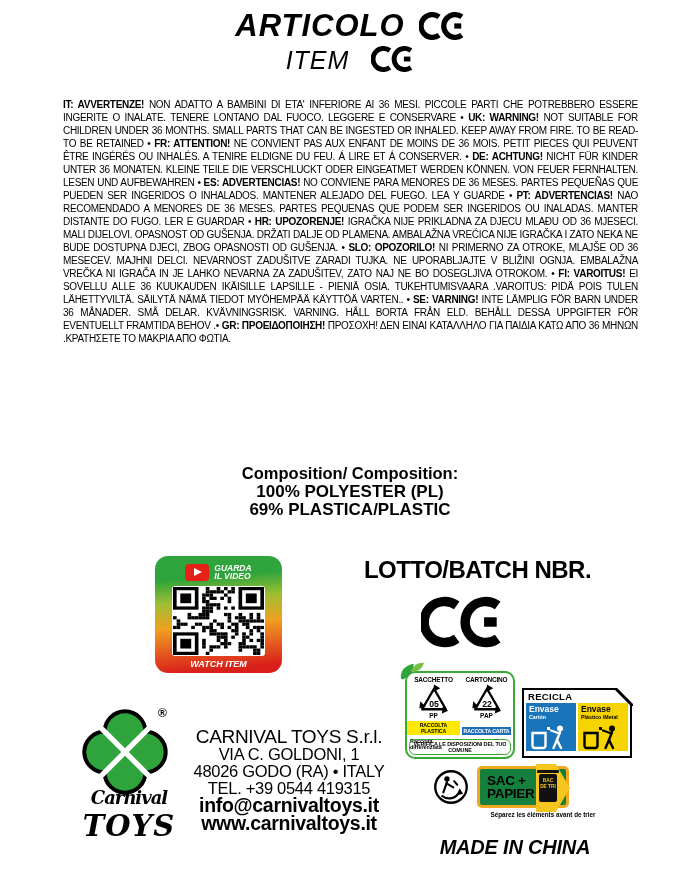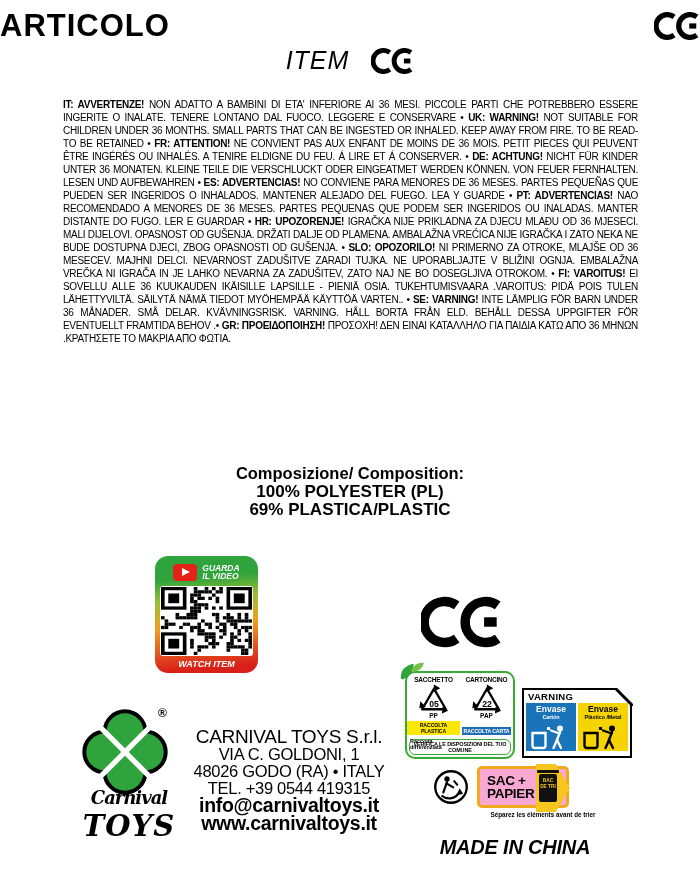--- a/index.html
+++ b/index.html
@@ -1,41 +1,41 @@
 <!DOCTYPE html>
 <html><head>
 <meta charset="utf-8">
 <style>
   html,body{margin:0;padding:0;background:#fff;}
   #page{position:relative;width:700px;height:869px;background:#fff;overflow:hidden;
         font-family:"Liberation Sans",sans-serif;color:#000;}
 
   
   .header{position:absolute;top:8px;left:0;width:100%;}
-  .h-row1{display:flex;justify-content:space-between;align-items:center;gap:14px;}
+  .h-row1{display:flex;justify-content:center;align-items:center;gap:14px;font-style:italic;}
   .h-title{font-size:31px;font-weight:800;letter-spacing:1px;}
-  .h-row2{display:flex;justify-content:center;align-items:center;gap:22px;margin-top:2px;}
+  .h-row2{display:flex;justify-content:center;align-items:flex-start;gap:22px;margin-top:2px;}
   .h-item{font-size:25px;font-style:italic;font-weight:400;letter-spacing:1px;}
   .ce{display:block;}
   .ce-sm{width:46px;height:28px;}
   .ce-xs{width:43px;height:26px;}
   .ce-big{position:absolute;left:421px;top:596px;width:82px;height:52px;}
 
   
   .warning{position:absolute;left:63px;top:98px;width:575px;font-size:10px;line-height:13px;
            text-align:justify;letter-spacing:-0.3px;}
   .warning b{font-weight:bold;}
 
   
   .composition{position:absolute;left:0;top:464px;width:100%;text-align:center;font-weight:bold;}
   .comp-title{font-size:16.5px;line-height:19px;}
   .comp-line{font-size:17px;line-height:18px;}
 
   
-  .qr-badge{position:absolute;left:155px;top:556px;width:103px;height:117px;border-radius:13px;
+  .qr-badge{position:absolute;left:155px;top:556px;width:127px;height:117px;border-radius:13px;
     background:linear-gradient(175deg,#2fa43c 0%,#2fa43c 20%,#9ebe33 38%,#f0a01f 58%,#e55a20 76%,#d81f19 93%);}
   .qr-top{display:flex;align-items:center;justify-content:center;gap:5px;padding-top:4px;height:24px;}
   .yt-icon{position:relative;width:24px;height:17px;background:#e62117;border-radius:4px;flex:0 0 auto;}
   .yt-icon::after{content:"";position:absolute;left:9px;top:4px;border-left:8px solid #fff;
     border-top:4.5px solid transparent;border-bottom:4.5px solid transparent;}
   .qr-top-label{color:#fff;font-size:8.5px;line-height:8.5px;font-weight:800;font-style:italic;text-transform:uppercase;}
   .qr-top-label .tl{display:block;}
   .qr-white{width:93px;height:70px;background:#fff;margin:2px auto 0;border-radius:3px;padding:1px;box-sizing:border-box;}
   .qr-inner{width:100%;height:100%;}
   .qr-bottom{color:#fff;text-align:center;font-size:9px;font-weight:800;font-style:italic;margin-top:3px;}
@@ -59,21 +59,21 @@
   .band-blue{background:#1f6eb5;color:#fff;}
   .note{font-size:5.4px;font-weight:bold;text-align:left;padding-left:3px;margin-top:1px;}
   .verify{position:absolute;left:2px;right:2px;bottom:2px;border:1.5px solid #3aaa35;border-radius:6px;
     font-size:5.4px;font-weight:bold;text-align:center;padding:1px 0;letter-spacing:-0.1px;}
 
   
   .recicla-box{position:absolute;left:522px;top:688px;width:110px;height:70px;background:#fff;
     border:2.5px solid #000;box-sizing:border-box;}
   .recicla-title{font-size:9.5px;font-weight:800;height:13px;line-height:13px;padding-left:4px;letter-spacing:0.3px;}
   .corner{position:absolute;top:-2.5px;right:-2.5px;width:18px;height:18px;}
-  .recicla-cells{display:flex;gap:2px;padding:0 2px 2px;height:48px;text-align:center;}
+  .recicla-cells{display:flex;gap:2px;padding:0 2px 2px;height:48px;}
   .cell{flex:1;position:relative;padding:2px 3px;box-sizing:border-box;}
   .cell-blue{background:#1a74ba;color:#fff;}
   .cell-yellow{background:#f5d400;color:#000;}
   .cl1{font-size:8.5px;font-weight:bold;line-height:9px;}
   .cl2{font-size:5.3px;font-weight:bold;line-height:6px;}
   .throw{position:absolute;left:3px;bottom:1px;width:44px;height:26px;}
 
   
   .clover{position:absolute;left:78px;top:703px;width:102px;height:155px;}
   .clover-svg{position:absolute;left:3px;top:5px;width:88px;height:88px;}
@@ -85,21 +85,21 @@
 
   
   .address{position:absolute;left:180px;top:727px;width:218px;text-align:center;letter-spacing:-0.3px;}
   .addr-name{font-size:19px;font-weight:400;line-height:19px;}
   .addr-line{font-size:16.5px;font-weight:400;line-height:17px;}
   .addr-web{font-size:19.5px;font-weight:800;line-height:17.5px;}
 
   
   .triman{position:absolute;left:433px;top:766px;width:150px;height:54px;}
   .triman-icon{position:absolute;left:0;top:3px;width:36px;height:36px;}
-  .sac-box{position:absolute;left:44px;top:0;width:92px;height:42px;background:#f9a8d4;
+  .sac-box{position:absolute;left:44px;top:0;width:92px;height:42px;background:#15803d;
     border:3px solid #f0a81e;border-radius:5px;box-sizing:border-box;display:flex;align-items:center;padding-left:7px;}
   .sac-text{font-size:13.5px;font-weight:800;line-height:13px;letter-spacing:-0.3px;}
   .bac-pentagon{position:absolute;right:-4px;top:-5px;width:34px;height:48px;background:#f6c51e;
     clip-path:polygon(0 0,58% 0,100% 50%,58% 100%,0 100%);}
   .bin{position:absolute;left:3px;top:10px;width:18px;height:28px;background:#111;border-radius:2px;}
   .bin-lid{position:absolute;left:-2px;top:-4px;width:22px;height:3px;background:#111;border-radius:1px;}
   .bin-label{color:#f6c51e;font-size:4.8px;line-height:5.6px;font-weight:bold;text-align:center;
     padding-top:4px;width:18px;word-break:break-word;}
   .sac-caption{position:absolute;left:44px;top:45px;width:132px;text-align:center;font-size:6.3px;font-weight:bold;}
 
@@ -127,21 +127,21 @@
         <path d="M45.3 11 A26 26 0 1 0 45.3 53" fill="none" stroke="#000" stroke-width="12"></path>
         <path d="M97.3 11 A26 26 0 1 0 97.3 53" fill="none" stroke="#000" stroke-width="12"></path>
         <line x1="80" y1="32" x2="96" y2="32" stroke="#000" stroke-width="12"></line>
       </svg>
     </div>
   </div>
 
   <div class="warning"><b>IT: AVVERTENZE!</b> NON ADATTO A BAMBINI DI ETA' INFERIORE AI 36 MESI. PICCOLE PARTI CHE POTREBBERO ESSERE INGERITE O INALATE. TENERE LONTANO DAL FUOCO. LEGGERE E CONSERVARE • <b>UK: WARNING!</b> NOT SUITABLE FOR CHILDREN UNDER 36 MONTHS. SMALL PARTS THAT CAN BE INGESTED OR INHALED. KEEP AWAY FROM FIRE. TO BE READ- TO BE RETAINED • <b>FR: ATTENTION!</b> NE CONVIENT PAS AUX ENFANT DE MOINS DE 36 MOIS. PETIT PIECES QUI PEUVENT ÊTRE INGÉRÉS OU INHALÉS. A TENIRE ELDIGNE DU FEU. Á LIRE ET Á CONSERVER. • <b>DE: ACHTUNG!</b> NICHT FÜR KINDER UNTER 36 MONATEN. KLEINE TEILE DIE VERSCHLUCKT ODER EINGEATMET WERDEN KÖNNEN. VON FEUER FERNHALTEN. LESEN UND AUFBEWAHREN • <b>ES: ADVERTENCIAS!</b> NO CONVIENE PARA MENORES DE 36 MESES. PARTES PEQUEÑAS QUE PUEDEN SER INGERIDOS O INHALADOS. MANTENER ALEJADO DEL FUEGO. LEA Y GUARDE • <b>PT: ADVERTENCIAS!</b> NAO RECOMENDADO A MENORES DE 36 MESES. PARTES PEQUENAS QUE PODEM SER INGERIDOS OU INALADAS. MANTER DISTANTE DO FUGO. LER E GUARDAR • <b>HR: UPOZORENJE!</b> IGRAČKA NIJE PRIKLADNA ZA DJECU MLAĐU OD 36 MJESECI. MALI DIJELOVI. OPASNOST OD GUŠENJA. DRŽATI DALJE OD PLAMENA. AMBALAŽNA VREĆICA NIJE IGRAČKA I ZATO NEKA NE BUDE DOSTUPNA DJECI, ZBOG OPASNOSTI OD GUŠENJA. • <b>SLO: OPOZORILO!</b> NI PRIMERNO ZA OTROKE, MLAJŠE OD 36 MESECEV. MAJHNI DELCI. NEVARNOST ZADUŠITVE ZARADI TUJKA. NE UPORABLJAJTE V BLIŽINI OGNJA. EMBALAŽNA VREČKA NI IGRAČA IN JE LAHKO NEVARNA ZA ZADUŠITEV, ZATO NAJ NE BO DOSEGLJIVA OTROKOM. • <b>FI: VAROITUS!</b> EI SOVELLU ALLE 36 KUUKAUDEN IKÄISILLE LAPSILLE - PIENIÄ OSIA. TUKEHTUMISVAARA .VAROITUS: PIDÄ POIS TULEN LÄHETTYVILTÄ. SÄILYTÄ NÄMÄ TIEDOT MYÖHEMPÄÄ KÄYTTÖÄ VARTEN.. • <b>SE: VARNING!</b> INTE LÄMPLIG FÖR BARN UNDER 36 MÅNADER. SMÅ DELAR. KVÄVNINGSRISK. VARNING. HÅLL BORTA FRÅN ELD. BEHÅLL DESSA UPPGIFTER FÖR EVENTUELLT FRAMTIDA BEHOV .• <b>GR: ΠΡΟΕΙΔΟΠΟΙΗΣΗ!</b> ΠΡΟΣΟΧΗ! ΔΕΝ ΕΙΝΑΙ ΚΑΤΑΛΛΗΛΟ ΓΙΑ ΠΑΙΔΙΑ ΚΑΤΩ ΑΠΟ 36 ΜΗΝΩΝ .ΚΡΑΤΗΣΕΤΕ ΤΟ ΜΑΚΡΙΑ ΑΠΟ ΦΩΤΙΑ.</div>
 
   <div class="composition">
-    <div class="comp-title">Composizione/ Composition:</div>
+    <div class="comp-title">Composition/ Composition:</div>
     <div class="comp-line">100% POLYESTER (PL)</div>
     <div class="comp-line">69% PLASTICA/PLASTIC</div>
   </div>
 
   <div class="qr-badge">
     <div class="qr-top">
       <span class="yt-icon"></span>
       <span class="qr-top-label">
         <span class="tl">GUARDA</span>
         <span class="tl">IL VIDEO</span>
@@ -307,20 +307,21 @@
             <rect x="80" y="8" width="12" height="12" fill="#000"></rect>
             <rect x="0" y="56" width="28" height="28" fill="#000"></rect>
             <rect x="4" y="60" width="20" height="20" fill="#fff"></rect>
             <rect x="8" y="64" width="12" height="12" fill="#000"></rect>
           </svg>
         </div>
     </div>
     <div class="qr-bottom">WATCH ITEM</div>
   </div>
 
+  <div class="lotto">LOTTO/BATCH NBR.</div>
 
   <svg class="ce ce-big" viewBox="0 0 104 64">
     <path d="M45.3 11 A26 26 0 1 0 45.3 53" fill="none" stroke="#000" stroke-width="12"></path>
     <path d="M97.3 11 A26 26 0 1 0 97.3 53" fill="none" stroke="#000" stroke-width="12"></path>
     <line x1="80" y1="32" x2="96" y2="32" stroke="#000" stroke-width="12"></line>
   </svg>
 
   <div class="recycle-box">
     <svg class="leaf" viewBox="0 0 30 26">
       <path d="M3 20 Q2 7 17 4 Q16 18 5 21 Z" fill="#2fa43c"></path>
@@ -350,21 +351,21 @@
           <text x="20" y="29" text-anchor="middle" font-size="11" font-weight="bold">22</text>
         </svg>
         <div class="abbr">PAP</div>
         <div class="band band-blue">RACCOLTA CARTA</div>
       </div>
     </div>
     <div class="verify">VERIFICA LE DISPOSIZIONI DEL TUO COMUNE</div>
   </div>
 
   <div class="recicla-box">
-    <div class="recicla-title">VARNING</div>
+    <div class="recicla-title">RECICLA</div>
     <svg class="corner" viewBox="0 0 18 18">
       <polygon points="0,0 18,0 18,18" fill="#fff"></polygon>
       <line x1="0" y1="0" x2="18" y2="18" stroke="#000" stroke-width="3"></line>
     </svg>
     <div class="recicla-cells">
       <div class="cell cell-blue">
         <div class="cl1">Envase</div>
         <div class="cl2">Cartón</div>
         <svg class="throw" viewBox="0 0 44 26" fill="none" stroke="currentColor" style="color:#fff;">
           <path d="M3.5 9 h13 v12.5 a2.5 2.5 0 0 1 -2.5 2.5 h-8 a2.5 2.5 0 0 1 -2.5 -2.5 Z" stroke-width="2.4"></path>

